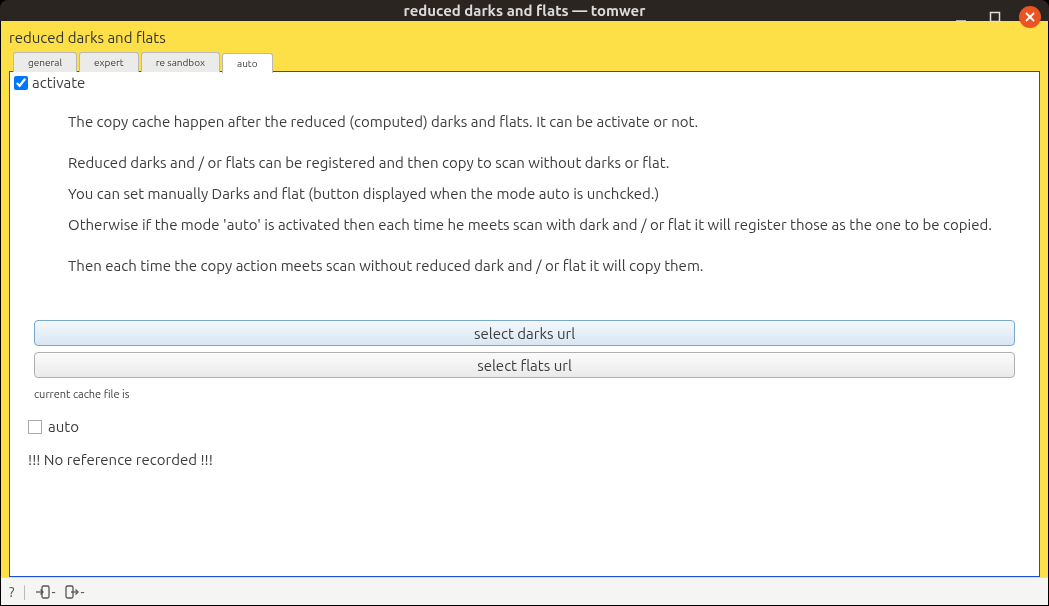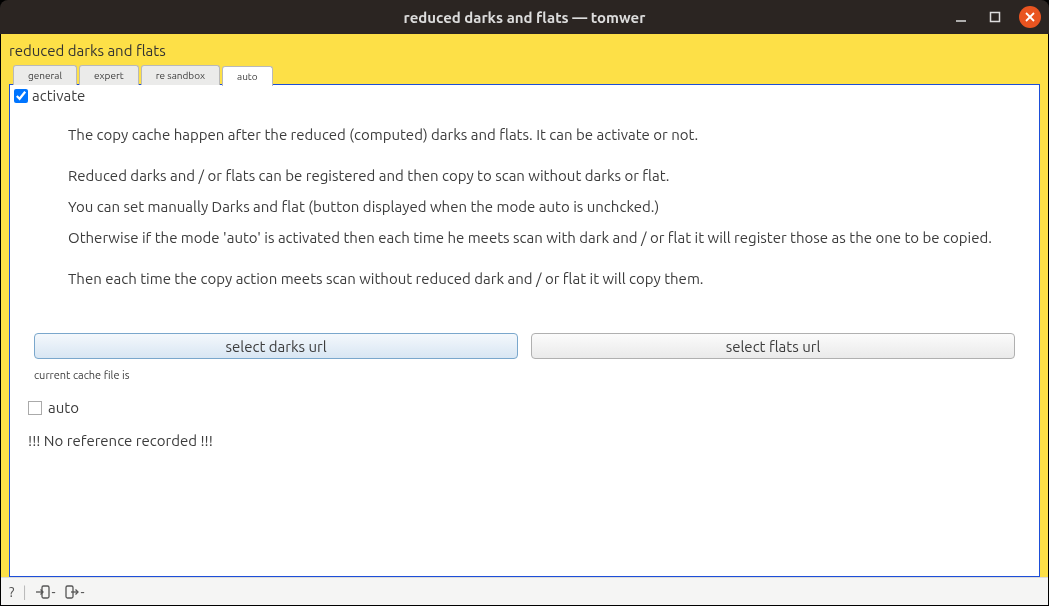--- a/index.html
+++ b/index.html
@@ -1,19 +1,19 @@
 <!DOCTYPE html>
 <html><head>
 <meta charset="utf-8">
 <style>
   * { box-sizing: border-box; margin: 0; padding: 0; }
   html, body { width: 1049px; height: 606px; font-family: "Ubuntu", "DejaVu Sans", sans-serif; font-size: 15px; color: #3c3c3c; background: #000; }
   .outer-frame { width: 1049px; height: 606px; background: #000; display: flex; flex-direction: column; }
   .titlebar {
-    height: 34px; background: #2b2522; color: #dcdcdc;
+    height: 21px; background: #2b2522; color: #dcdcdc;
     display: flex; align-items: center; justify-content: center; position: relative;
     border-top-left-radius: 8px; border-top-right-radius: 8px;
   }
   .titlebar .title { font-weight: 600; font-size: 15px; }
   .titlebar .controls { position: absolute; right: 8px; top: 0; height: 34px; display: flex; align-items: center; gap: 14px; }
   .titlebar .ctrl { width: 20px; height: 20px; display: flex; align-items: center; justify-content: center; cursor: pointer; color: #ddd; }
   .titlebar .ctrl.close { background: #e95420; border-radius: 50%; width: 22px; height: 22px; color: #fff; }
   .titlebar .ctrl svg { display: block; }
 
   .window-body { flex: 1; background: #fde047; display: flex; flex-direction: column; border: 1px solid #000; border-top: none; }
@@ -35,21 +35,21 @@
     padding: 0; position: relative; z-index: 1;
   }
 
   .activate-row { display: flex; align-items: center; gap: 4px; padding: 2px 4px; border-bottom: 0; }
   .activate-row input[type=checkbox] { width: 14px; height: 14px; }
 
   .desc { padding: 18px 38px 18px 58px; line-height: 1.4; }
   .desc p { margin-bottom: 20px; }
   .desc p.tight { margin-bottom: 10px; }
 
-  .url-buttons { padding: 6px 24px; display: flex; flex-direction: row; gap: 13px; }
+  .url-buttons { padding: 6px 24px; display: flex; flex-direction: column; gap: 6px; }
   .big-btn {
     width: 100%; height: 26px; border: 1px solid #b0b0b0; border-radius: 4px;
     background: linear-gradient(#fbfbfb,#eaeaea); cursor: pointer; font-size: 15px;
     display: flex; align-items: center; justify-content: center;
   }
   .big-btn.selected { background: linear-gradient(#f4f8fc,#d8e6f3); border-color: #7aa7cc; }
 
   .cache-row { padding: 4px 24px; display: flex; gap: 6px; font-size: 11px; }
   .auto-row { padding: 14px 18px 6px 18px; display: flex; align-items: center; gap: 6px; }
   .auto-row .fake-check { width: 14px; height: 14px; border: 1px solid #aaa; background: #fff; }

